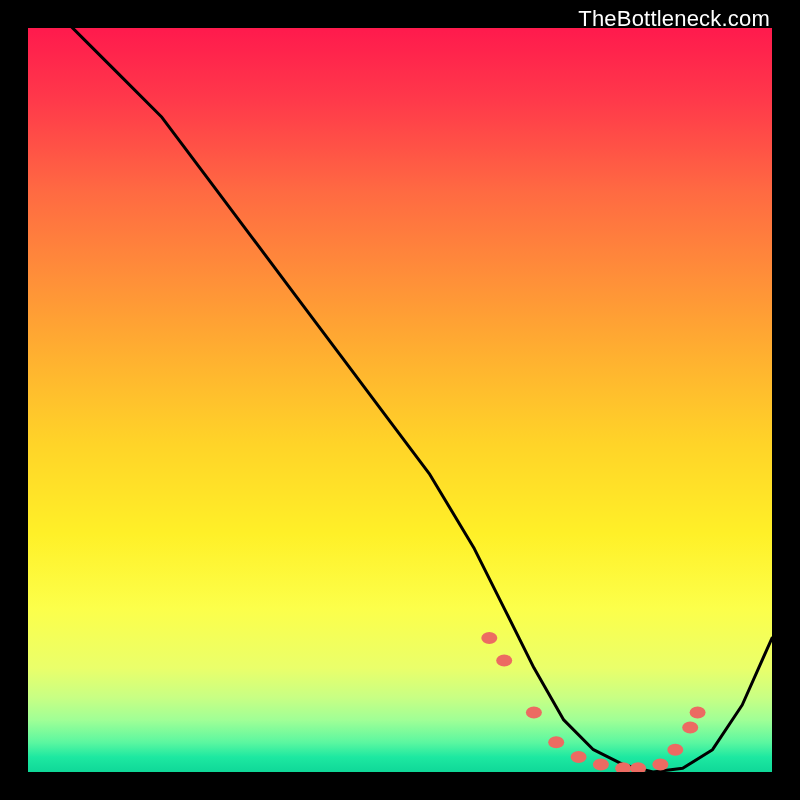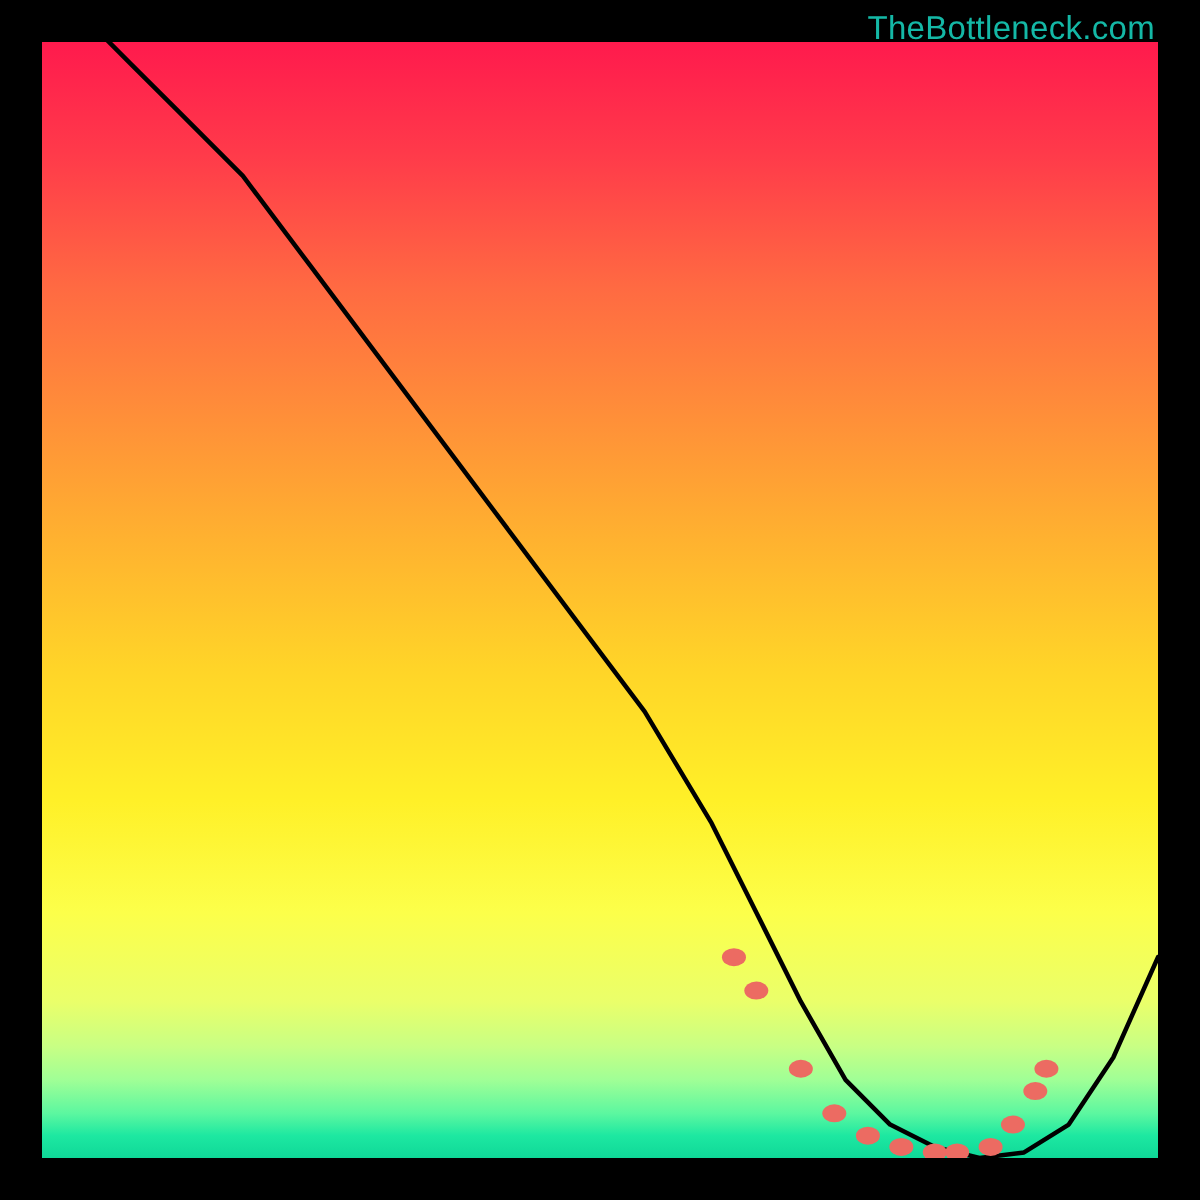--- a/index.html
+++ b/index.html
@@ -21,21 +21,21 @@
     #c8ff84 90%,
     #a0ff96 93%,
     #5cf7a0 96%,
     #1de8a1 98%,
     #0fd898 100%
   );
 }
 .watermark {
   position: absolute; top: 6px; right: 30px;
   font-family: Arial, Helvetica, sans-serif;
-  font-size: 22px; color: #14b8a6; font-weight: 500;
+  font-size: 22px; color: #ffffff; font-weight: 500;
   letter-spacing: 0.2px;
 }
 svg.curve { position: absolute; top: 0; left: 0; width: 100%; height: 100%; }
 .dot { fill: #ec6b62; }
 </style>
 </head>
 <body>
 
 <div class="frame">
   <div class="watermark">TheBottleneck.com</div>

